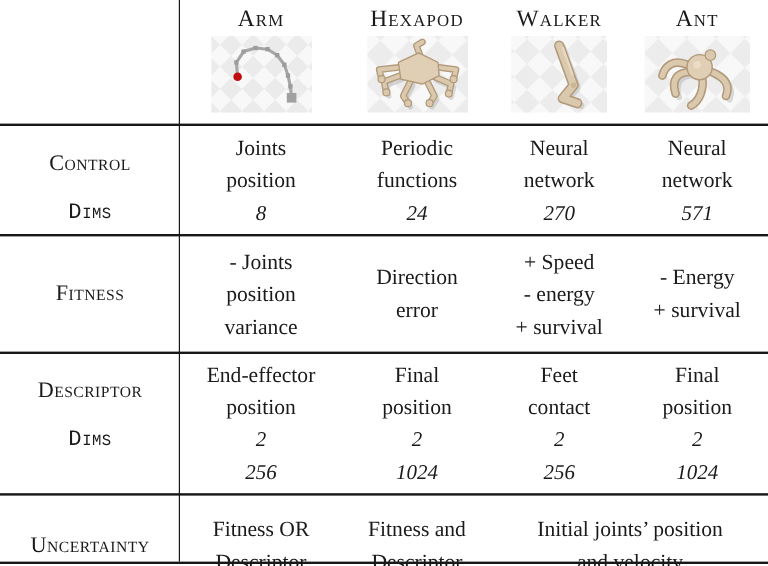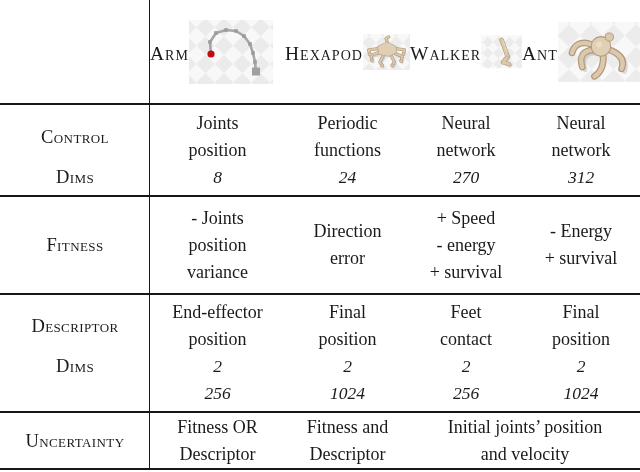--- a/index.html
+++ b/index.html
@@ -22,38 +22,38 @@
     grid-template-columns: 150px 135px 125px 112px 118px;
   }
   .cell { text-align: center; }
   .line { font-size: 18px; line-height: 27px; white-space: nowrap; }
   .num  { font-size: 17.5px; line-height: 27px; font-style: italic; }
   .sc   { font-variant: small-caps; letter-spacing: 0.4px; font-size: 18.5px; }
   .coltitle { font-variant: small-caps; letter-spacing: 1px; font-size: 19.5px; line-height: 24px; }
 
   
   #header { height: 103px; }
-  #header .cell { display: flex; flex-direction: row; align-items: center; }
+  #header .cell { display: flex; flex-direction: column; align-items: center; }
   #header .coltitle { margin-top: 5px; }
   .thumb { margin-top: 1px; }
 
   
   #control { height: 90px; padding-top: 5px; border-radius: 14px; }
   .block2 { height: 54px; display: flex; align-items: center; justify-content: center; }
-  .lineslot { height: 27px; display: flex; align-items: center; justify-content: center; }
+  .lineslot { height: 27px; display: flex; align-items: center; justify-content: center; font-family: Liberation Mono, monospace; }
 
   
   #fitness { height: 96px; }
   #fitness .cell { display: flex; flex-direction: column; justify-content: center; }
 
   
   #descriptor { height: 116px; padding-top: 4px; }
 
   
-  #uncertainty { height: 55px; padding-top: 1px; }
+  #uncertainty { height: 55px; padding-top: 15px; }
   #uncertainty .cell { display: flex; flex-direction: column; justify-content: center; }
   .span2 { grid-column: span 2; }
 </style>
 </head>
 <body>
 
 <div id="page">
   <div class="vrule"></div>
 
   <div id="header" class="section">
@@ -208,21 +208,21 @@
       <div class="num">24</div>
     </div>
     <div class="cell">
       <div class="line">Neural</div>
       <div class="line">network</div>
       <div class="num">270</div>
     </div>
     <div class="cell">
       <div class="line">Neural</div>
       <div class="line">network</div>
-      <div class="num">312</div>
+      <div class="num">571</div>
     </div>
   </div>
 
   <div class="hrule"></div>
 
   <div id="fitness" class="section">
     <div class="cell">
       <span class="sc">Fitness</span>
     </div>
     <div class="cell">

